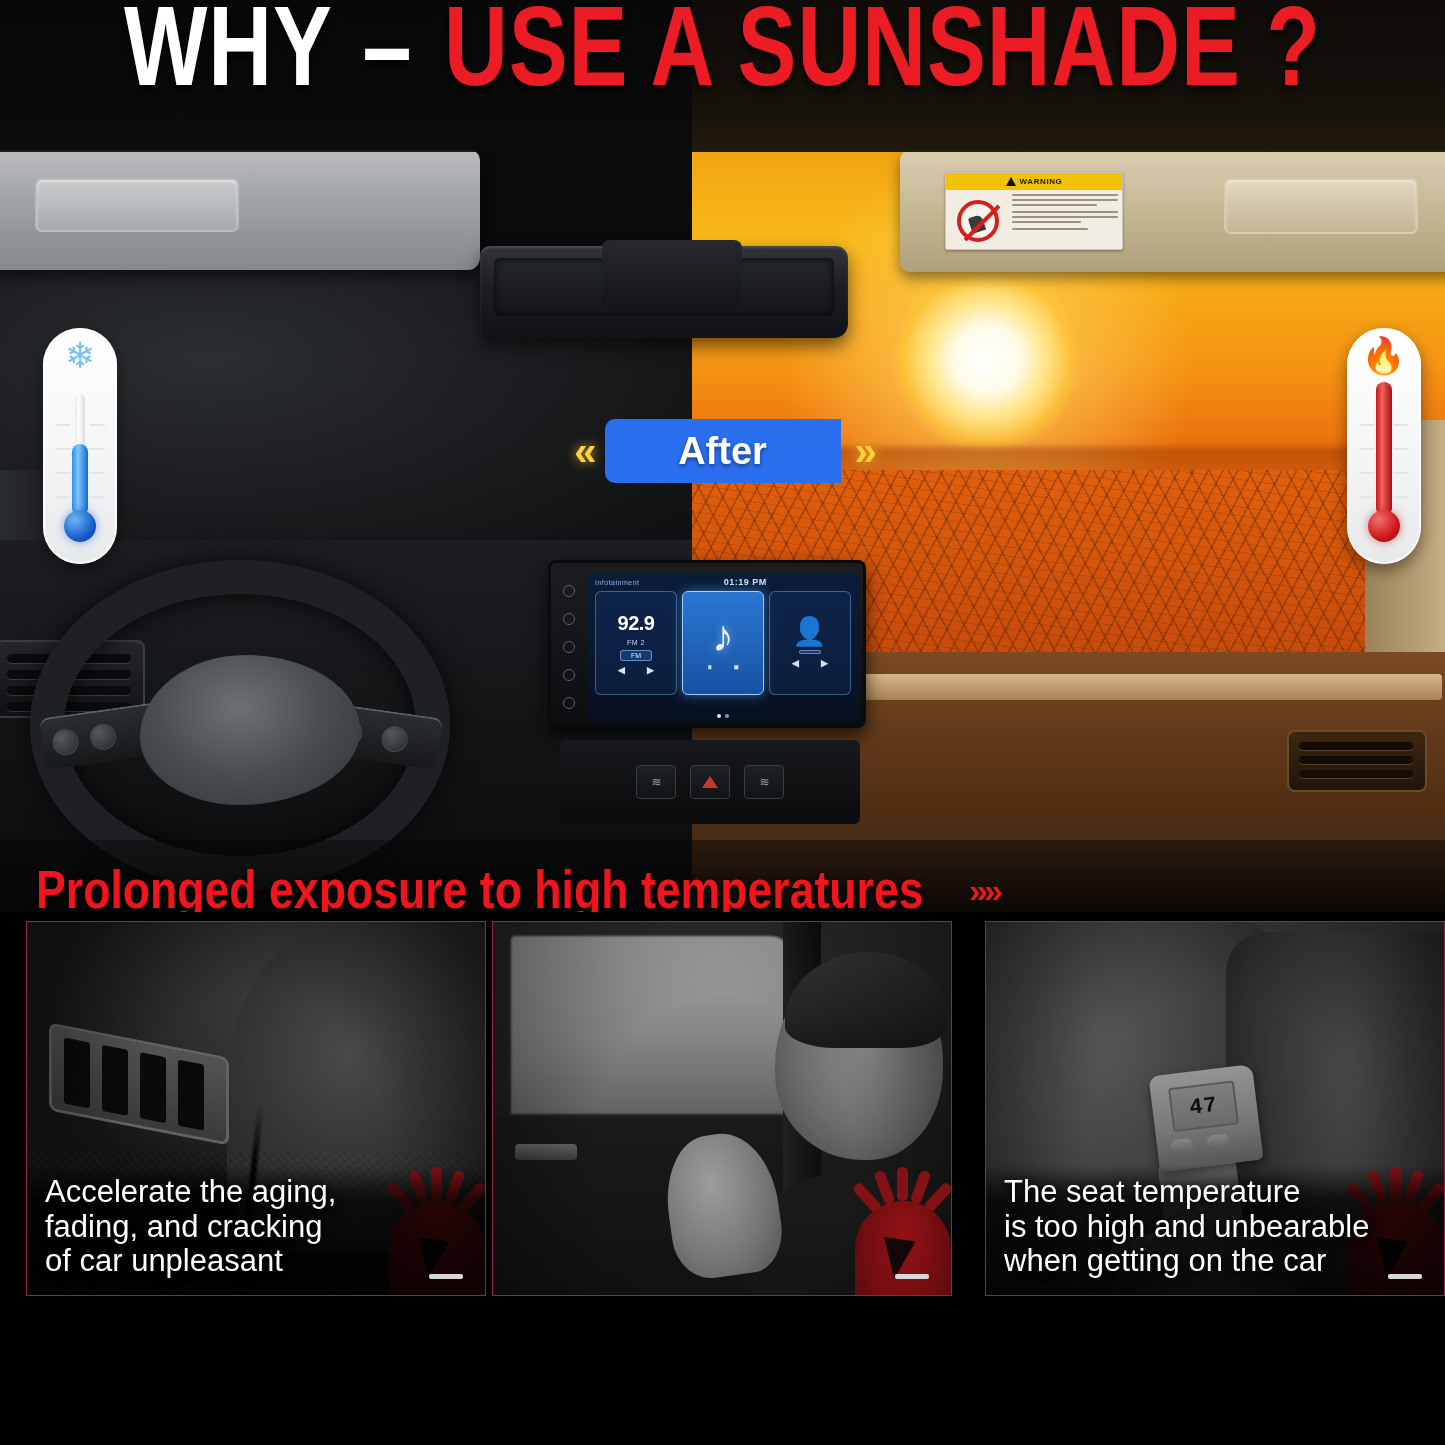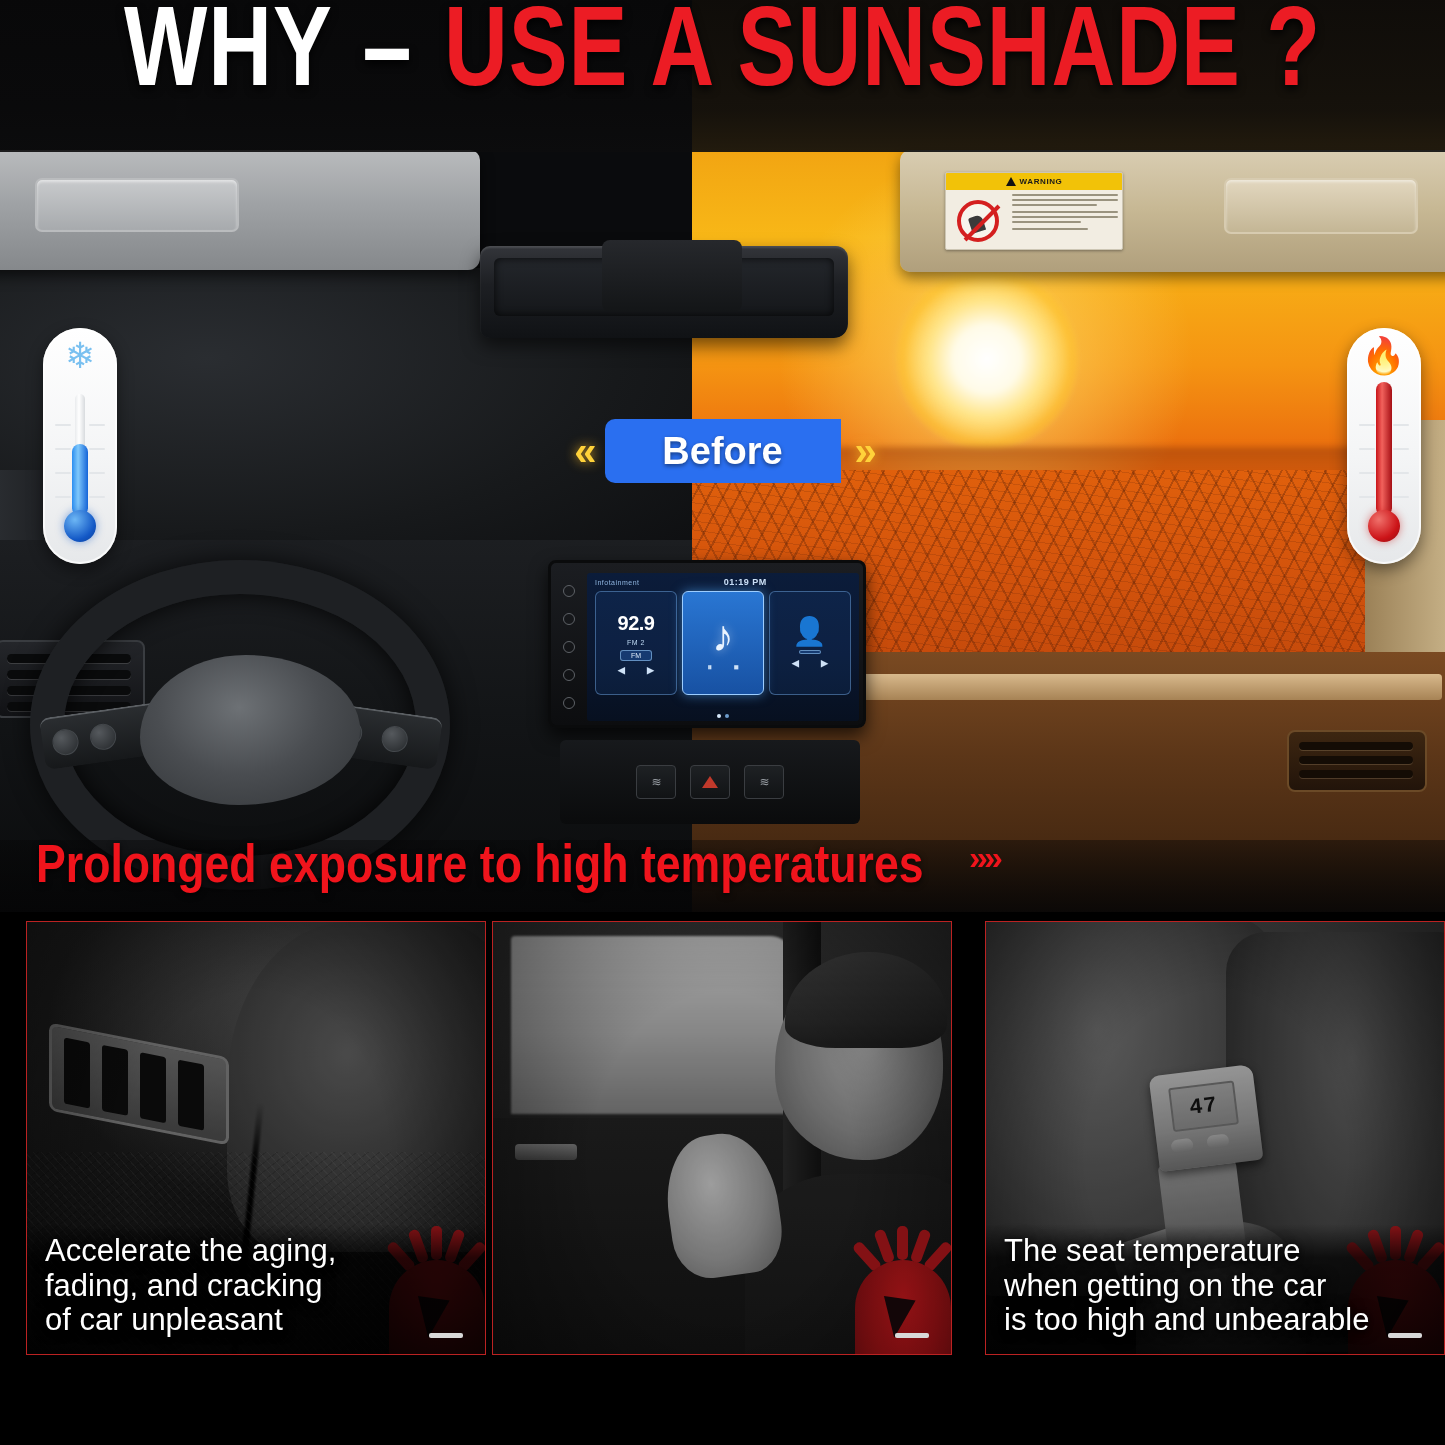--- a/index.html
+++ b/index.html
@@ -388,21 +388,21 @@
     font-size:38px; font-weight:bold; color:#fff; padding:0 42px;
     text-shadow: 0 2px 4px rgba(0,0,0,.45);
   }
   .badge-after  { background:#2a6ff0; border-radius:10px 0 0 10px; min-width:236px; }
   .badge-before { background: linear-gradient(180deg,#cf3a10,#b62a07);
                   border-radius:0 10px 10px 0; min-width:236px; }
 
   
   .subhead {
     position:absolute; left:0; top:840px; width:1445px; height:72px;
-    display:flex; align-items:flex-start; z-index:25;
+    display:flex; align-items:flex-end; z-index:25;
     background: linear-gradient(180deg, rgba(5,5,6,.42), rgba(5,5,6,.88));
   }
   .subhead-text {
     margin-left:36px;
     font-family: "Liberation Sans Narrow", "Liberation Sans", sans-serif;
     font-weight:bold; font-size:46px; color:#f0141c; line-height:1;
     letter-spacing:0px;
     transform: scaleY(1.18) scaleX(.97);
     transform-origin: left center;
     white-space:nowrap;
@@ -412,24 +412,24 @@
     margin-left:18px; color:#f0141c; font-size:34px; font-weight:bold;
     letter-spacing:-4px; transform: translateY(-2px);
   }
 
   
   .panels {
     position:absolute; left:0; top:912px; width:1445px; height:533px;
     background:#000;
   }
   .panel {
-    position:absolute; top:9px; width:460px; height:434px;
+    position:absolute; top:9px; width:460px; height:375px;
     overflow:hidden;
     border:1px solid rgba(190,40,40,.55);
-    background:#b91c1c;
+    background:#701a75;
   }
   .p1 { left:26px; }
   .p2 { left:492px; }
   .p3 { left:985px; }
   .photo {
     position:absolute; left:0; top:0; width:460px; height:515px;
     filter: grayscale(1) contrast(1.05) brightness(.78);
   }
   
   .ph1 {
@@ -771,21 +771,21 @@
         <i style="top:72px"></i>
           <i class="r" style="top:72px"></i>
       </div>
       <div class="th-tube"></div>
       <div class="th-fill"></div>
       <div class="th-bulb"></div>
     </div>
 
     <div class="badges">
       <span class="chev left">«</span>
-      <div class="badge badge-after">Before</div>
+      <div class="badge badge-after">After</div>
       <span class="chev right">»</span>
     </div>
 
     <div class="title-band">
       <div class="title-text">
         <span class="t-white">WHY</span>
         <span class="t-dash">–</span>
         <span class="t-red">USE A SUNSHADE ?</span>
       </div>
     </div>
@@ -872,19 +872,19 @@
         <div class="ray" style="transform:rotate(-42deg)"></div>
         <div class="ray" style="transform:rotate(-20deg)"></div>
         <div class="ray" style="transform:rotate(0deg)"></div>
         <div class="ray" style="transform:rotate(20deg)"></div>
         <div class="ray" style="transform:rotate(42deg)"></div>
         <div class="dome"></div>
         <div class="bolt"></div>
       </div>
       <div class="caption">
         <span>The seat temperature</span>
+        <span>is too high and unbearable</span>
         <span>when getting on the car</span>
-        <span>is too high and unbearable</span>
       </div>
       <div class="cap-underscore"></div>
     </div>
   </div>
 </div>
 
 </body></html>

